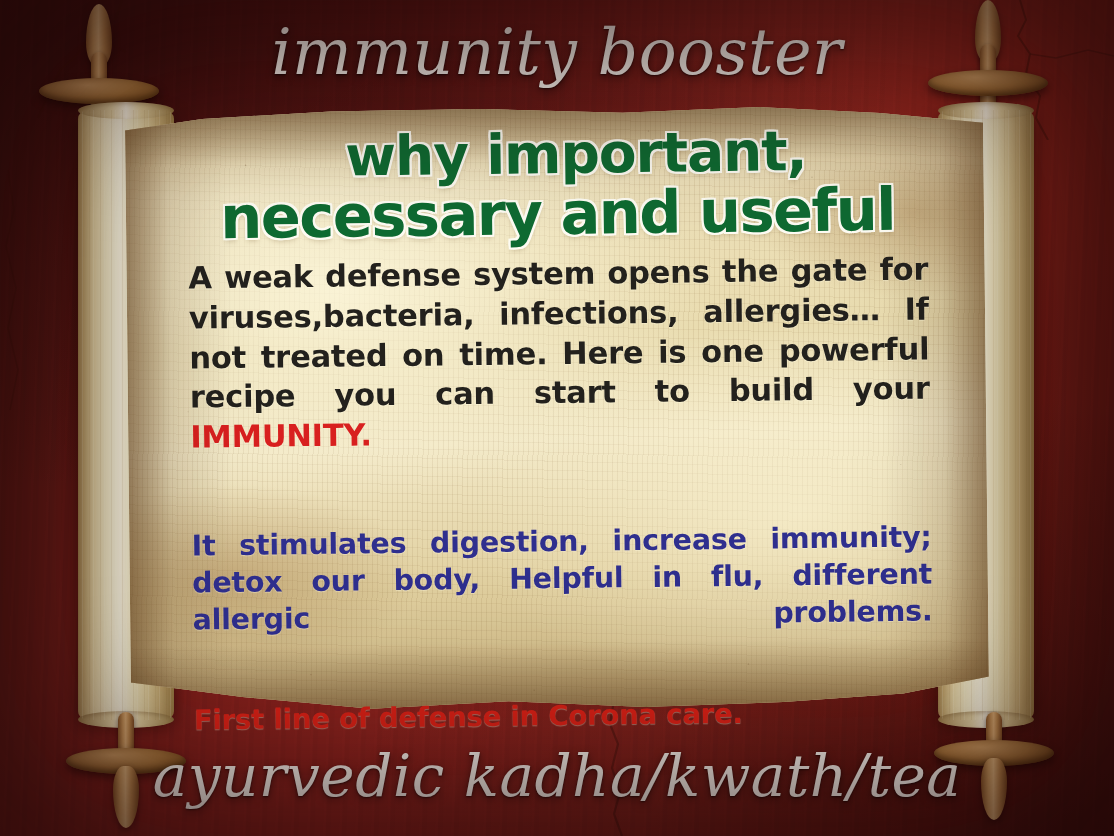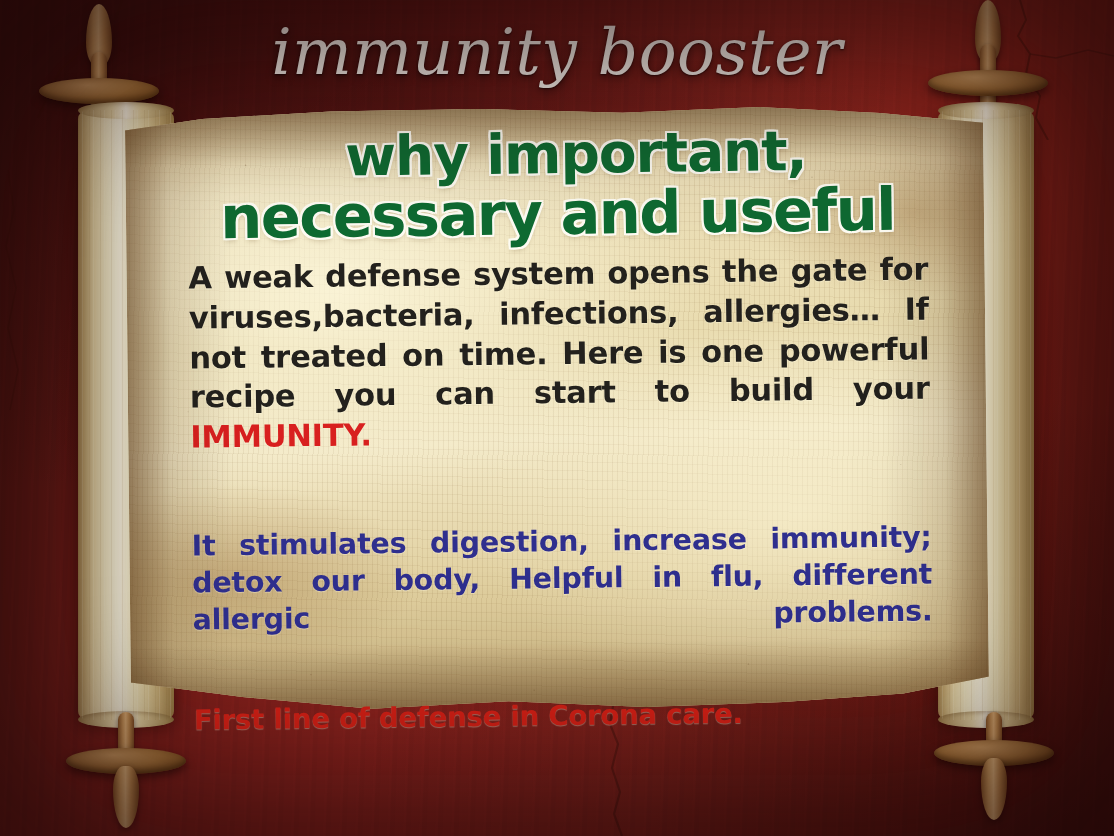--- a/index.html
+++ b/index.html
@@ -223,20 +223,21 @@
   <div class="rod" style="left:986px;top:712px;height:52px;"></div>
   <div class="knob-disc" style="left:934px;top:740px;"></div>
   <div class="knob-finial down" style="left:981px;top:758px;"></div>
 
   <div id="sheet">
     <div id="sheet-edge-shade"></div>
     <div id="sheet-speckle"></div>
   </div>
 
   <div id="title-top">immunity booster</div>
+  <div id="title-bottom">ayurvedic kadha/kwath/tea</div>
 
   <div id="content">
 
     <div class="heading" id="heading-l1">why important,</div>
     <div class="heading" id="heading-l2">necessary and useful</div>
 
     <p class="para" id="para-1"><span>A weak defense system opens the gate for viruses,bacteria, infections, allergies… If not treated on time. Here is one powerful recipe you can start to build your </span><span class="hl">IMMUNITY.</span></p>
 
     <p class="para" id="para-2">It stimulates digestion, increase immunity; detox our body, Helpful in flu, different allergic problems.</p>
 

